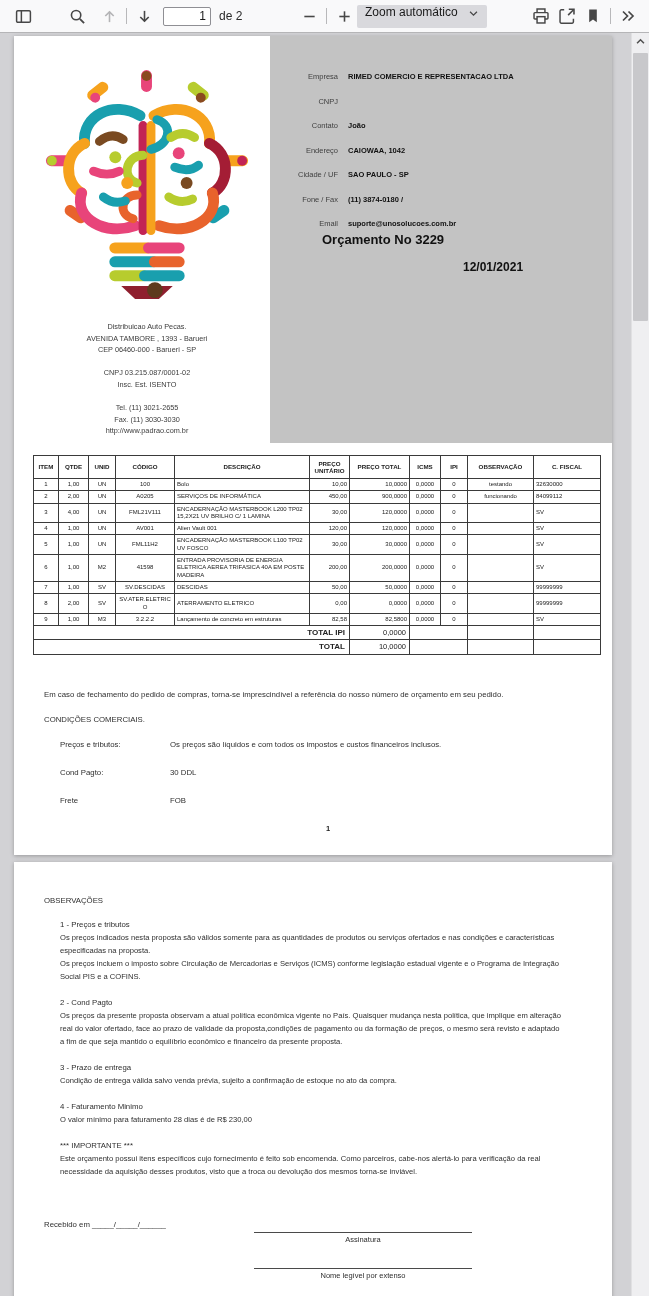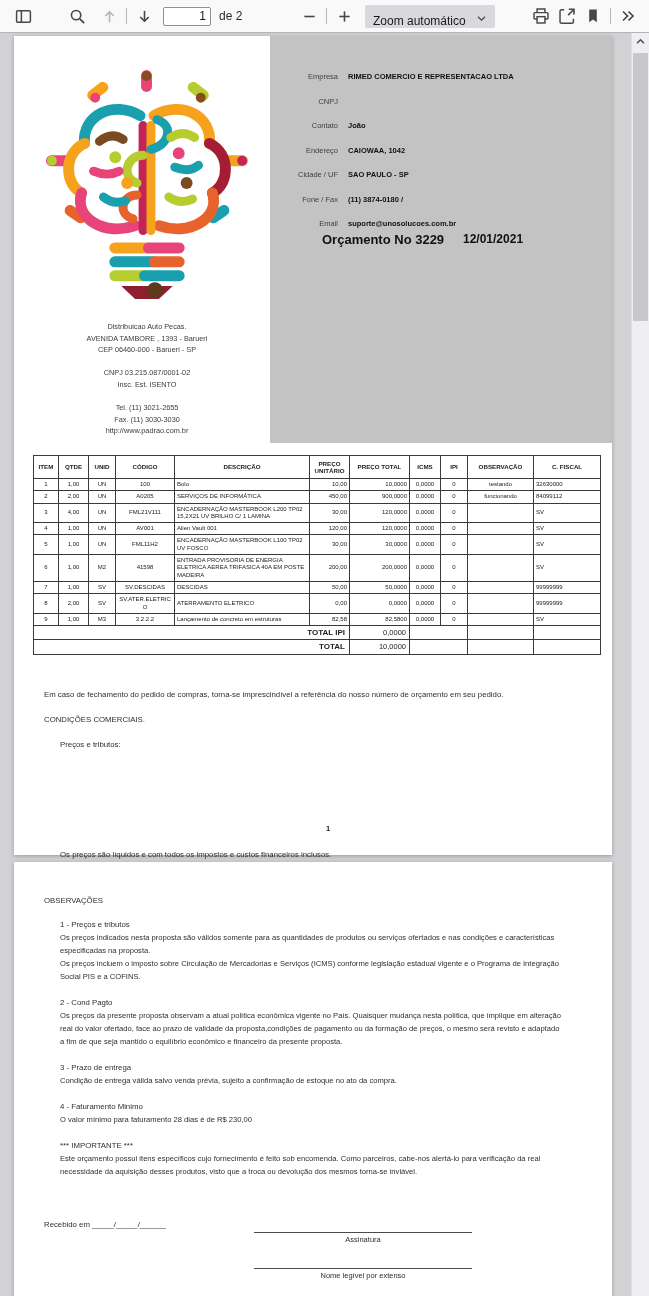--- a/index.html
+++ b/index.html
@@ -24,22 +24,22 @@
   }
   .tb-btn svg{display:block;}
   .tb-sep{width:1px;height:16px;background:#b8b8ba;margin:0 4px;flex:0 0 auto;}
   .page-input{
     width:48px;height:19px;margin-left:6px;box-sizing:border-box;
     border:1px solid #8f8f94;border-radius:2px;background:#fff;
     font:12px "Liberation Sans",sans-serif;text-align:right;padding:0 4px;color:#1a1a1a;
   }
   .page-count{font-size:12px;color:#2a2a2a;margin-left:8px;white-space:nowrap;}
   .zoom-select{
-    margin-left:8px;height:23px;background:#d9d9dd;border-radius:2px;
-    display:flex;align-items:flex-end;padding:0 8px;cursor:pointer;
+    margin-left:0;height:23px;background:#d9d9dd;border-radius:2px;
+    display:flex;align-items:flex-start;padding:0 8px;cursor:pointer;
   }
   .zoom-select .zs-label{font-size:12px;color:#1a1a1a;white-space:nowrap;}
   .zoom-select svg{margin-left:10px;}
   .gap28{margin-left:28px;}
   .gap6{margin-left:6px;}
   
   .viewer{
     position:absolute;top:33px;left:0;right:0;bottom:0;
     background:#d2d2d5;overflow:hidden;
   }
@@ -58,21 +58,21 @@
   .info-panel{
     position:absolute;left:256px;top:0;width:342px;height:407px;
     background:#c3c3c3;
   }
   .info-fields{padding-top:36px;}
   .info-row{display:flex;margin-bottom:15.5px;align-items:center;}
   .info-label{width:68px;flex:0 0 68px;text-align:right;font-size:7.5px;color:#3f3f3f;}
   .info-value{margin-left:10px;font-size:7.5px;font-weight:bold;color:#111;min-height:9px;}
   .quote-line{position:absolute;top:196px;left:0;width:100%;}
   .quote-title{position:absolute;left:52px;font-size:13px;font-weight:bold;color:#111;white-space:nowrap;}
-  .quote-date{position:absolute;left:193px;font-size:12px;font-weight:bold;color:#111;white-space:nowrap;}
+  .quote-date{position:absolute;left:193px;font-size:12px;font-weight:bold;color:#111;white-space:nowrap;margin-top:28px;}
   .company-block{
     position:absolute;left:24px;top:285px;width:218px;
     text-align:center;font-size:7.3px;line-height:11.6px;color:#3c3c3c;
   }
   .company-line{min-height:11.6px;}
   
   .items-table{
     position:absolute;left:19px;top:419px;width:567px;
     border-collapse:collapse;table-layout:fixed;
   }
@@ -85,21 +85,21 @@
   .items-table .c-desc{text-align:left;}
   .items-table .c-unit,.items-table .c-total{text-align:right;}
   .items-table .c-fiscal{text-align:left;}
   .items-table .total-row td{border:1px solid #3a3a3a;}
   .items-table .t-label{font-size:8px;font-weight:bold;text-align:right;padding:3px 4px;}
   .items-table .t-value{font-size:7.5px;text-align:right;padding:3px 3px;}
   
   .closing-note{position:absolute;left:30px;top:654px;width:545px;font-size:7.8px;color:#2e2e2e;}
   .commercial-title{position:absolute;left:30px;top:679px;font-size:7.8px;color:#2e2e2e;}
   .cond-rows{position:absolute;left:46px;top:704px;}
-  .cond-row{display:flex;margin-bottom:19px;flex-direction:column;}
+  .cond-row{display:flex;margin-bottom:19px;}
   .cond-label{width:110px;flex:0 0 110px;font-size:7.8px;color:#2e2e2e;}
   .cond-value{font-size:7.8px;color:#2e2e2e;}
   .page-number{position:absolute;left:0;top:788px;width:100%;text-align:center;font-size:7.5px;font-weight:bold;color:#222;padding-left:30px;box-sizing:border-box;}
   
   .validade-row{position:absolute;left:46px;top:12px;display:flex;}
   .obs-title{position:absolute;left:30px;top:34px;font-size:7.8px;color:#2e2e2e;}
   .obs-list{position:absolute;left:46px;top:56px;width:545px;}
   .obs-sec{margin-bottom:13px;}
   .obs-head{font-size:7.8px;line-height:13px;color:#2e2e2e;}
   .obs-body{font-size:7.6px;line-height:13px;color:#2e2e2e;white-space:pre-line;}

